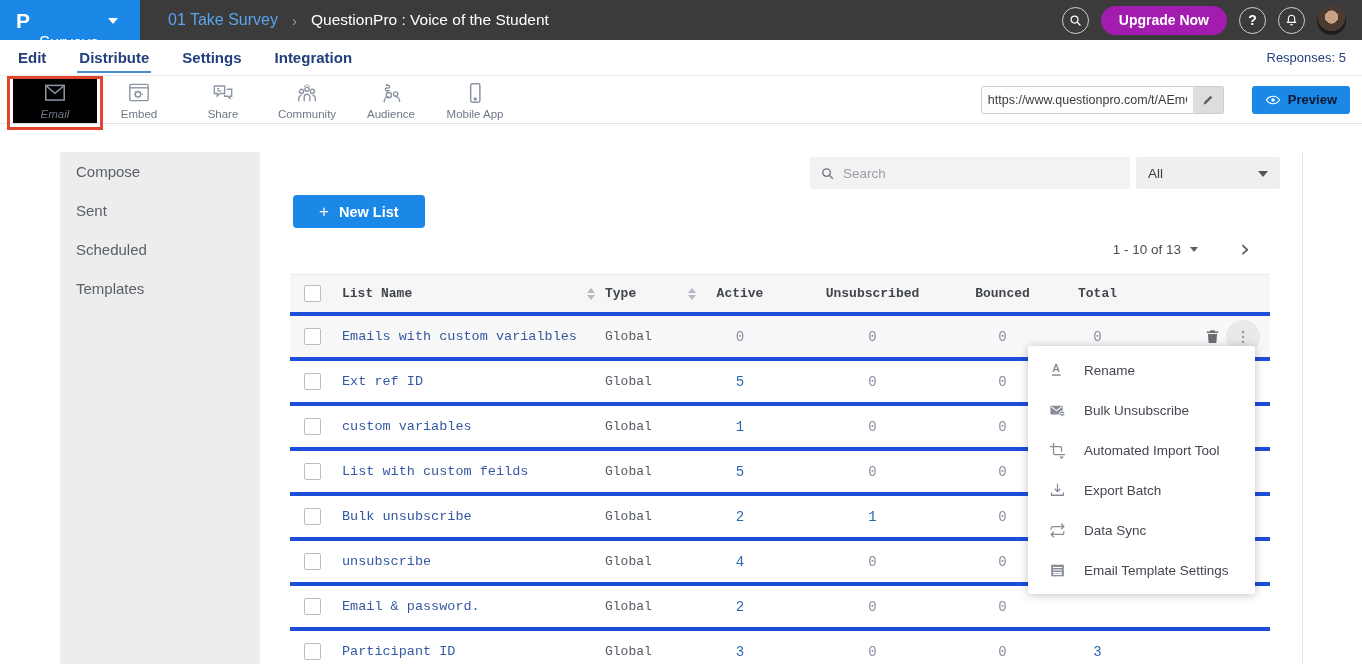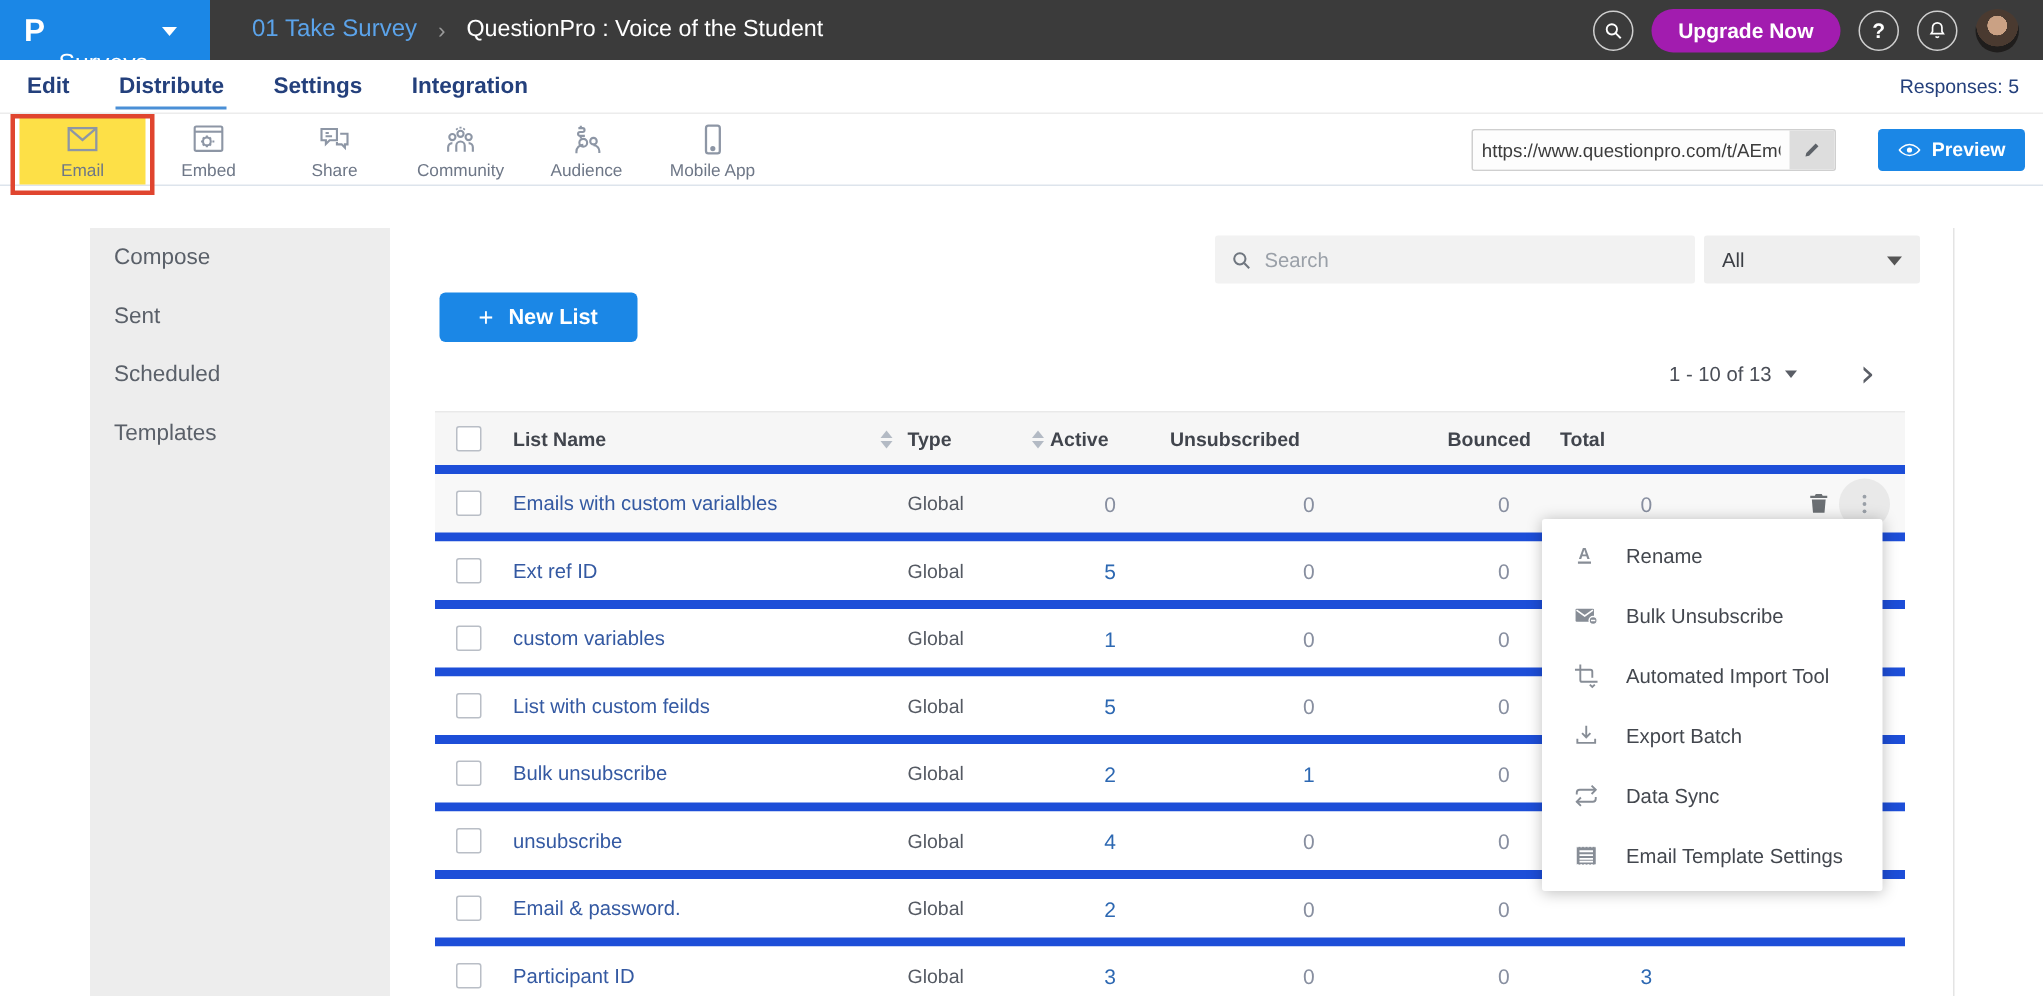--- a/index.html
+++ b/index.html
@@ -33,34 +33,34 @@
   .tab { color:#24407c; font-size:15px; font-weight:600; cursor:pointer; padding:6px 2px 5px; }
   .tab.active { border-bottom:2px solid #4a8fd6; }
   .responses { margin-left:auto; color:#24407c; font-size:13px; }
 
   
   .toolbar { height:48px; display:flex; align-items:center; border-bottom:1px solid #dde4ec;
     padding:0 12px 0 13px; position:relative; }
   .channels { display:flex; height:100%; }
   .channel { width:84px; height:100%; display:flex; flex-direction:column; align-items:center;
     justify-content:center; gap:2px; cursor:pointer; position:relative; }
-  .channel.active { background:#fde047; }
+  .channel.active { background:#000000;font-style:italic; }
   .channel .ch-icon { height:26px; display:flex; align-items:flex-end; }
   .channel .ch-icon svg { width:26px; height:26px; }
   .channel .ch-label { font-size:11.5px; color:#6e7787; }
   .channel.annotated::after { content:""; position:absolute; left:-6px; right:-6px; top:0; bottom:-7px;
     border:3px solid #e0452f; z-index:6; pointer-events:none; }
   .toolbar-right { margin-left:auto; display:flex; align-items:center; }
   .url-box { width:243px; height:28px; display:flex; border:1px solid #cfcfcf; border-radius:2px;
     overflow:hidden; background:#fff; }
   .url-box input { flex:1; border:none; outline:none; font-size:12.5px; color:#3c3c3c;
     padding:0 6px; font-family:inherit; background:#fdfdfd; }
   .url-edit { width:30px; background:#ddd; display:flex; align-items:center; justify-content:center;
     cursor:pointer; }
-  .preview-btn { margin-left:28px; height:28px; background:#1b87e6; color:#ffffff; border:none;
+  .preview-btn { margin-left:28px; height:28px; background:#1b87e6; color:#0f172a; border:none;
     border-radius:3px; padding:0 13px; font-size:13px; font-weight:700; font-family:inherit;
     display:flex; align-items:center; gap:7px; cursor:pointer; }
 
   
   .content-card { position:absolute; left:60px; top:152px; width:1243px; bottom:0; display:flex;
     border-right:1px solid #e4e4e4; }
   .sidebar { width:200px; background:#ededed; flex-shrink:0; }
   .side-item { height:39px; display:flex; align-items:center; padding-left:16px; font-size:15px;
     color:#5a6069; cursor:pointer; position:relative; }
   .side-item.active { background:#fff; border-left:4px solid #1b87e6; padding-left:12px; color:#454b55; }
@@ -89,29 +89,29 @@
     justify-content:flex-end; padding-right:52px; }
   .page-range { font-size:13.5px; color:#4a4e57; cursor:pointer; }
   .page-caret { width:0; height:0; border-left:4.5px solid transparent; border-right:4.5px solid transparent;
     border-top:5px solid #5a5e66; margin-left:9px; cursor:pointer; }
   .page-next { margin-left:42px; font-size:25px; color:#5a5e66; line-height:20px; cursor:pointer;
     font-family:"DejaVu Sans", sans-serif; }
 
   
   .table { margin-top:12px; width:980px; }
   .trow { display:grid; grid-template-columns:50px 265px 95px 80px 185px 75px 115px 115px;
-    align-items:center; height:45px; border-bottom:6px solid #1d4ed8; background:#fff; }
+    align-items:center; height:45px; border-bottom:4px solid #1d4ed8; background:#fff;font-family:Liberation Mono, monospace; }
   .trow.thead { height:42px; background:#f6f6f6; border-top:1px solid #e9e9e9; }
   .trow.highlighted { background:#f8f8f8; }
   .checkbox { width:17px; height:17px; border:1px solid #b9bec6; border-radius:2px; background:#fff;
     margin-left:14px; cursor:pointer; }
   .hcell { font-size:13px; font-weight:700; color:#41454d; }
   .cell-name { display:flex; align-items:center; justify-content:space-between; padding:0 10px 0 2px; }
   .cell-type { display:flex; align-items:center; justify-content:space-between; padding-right:4px; }
-  .center { text-align:left; }
+  .center { text-align:center; }
   .list-link { font-size:13.5px; color:#3459a2; cursor:pointer; }
   .type-val { font-size:13px; color:#555a63; }
   .num { font-size:14px; text-align:center; }
   .num-blue { color:#2d68b2; cursor:pointer; }
   .num-gray { color:#888fa0; }
   .sort-ic { display:flex; flex-direction:column; gap:2px; cursor:pointer; }
   .sort-ic i { width:0; height:0; border-left:4px solid transparent; border-right:4px solid transparent; display:block; }
   .sort-ic .up { border-bottom:5px solid #b3bac4; }
   .sort-ic .dn { border-top:5px solid #b3bac4; }
   .actions { display:flex; align-items:center; justify-content:flex-end; padding-right:10px; gap:4px; }

